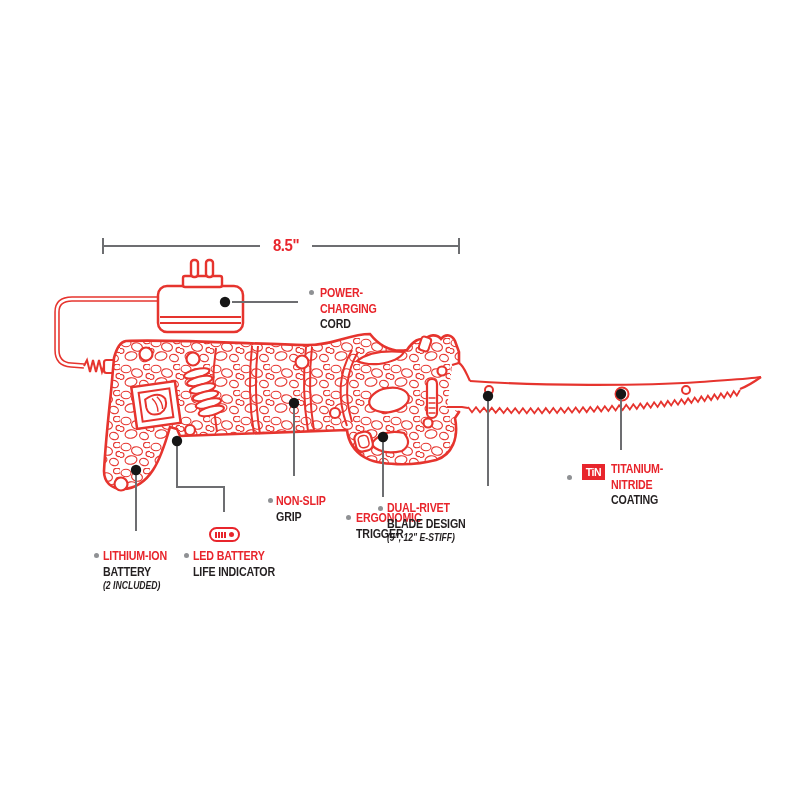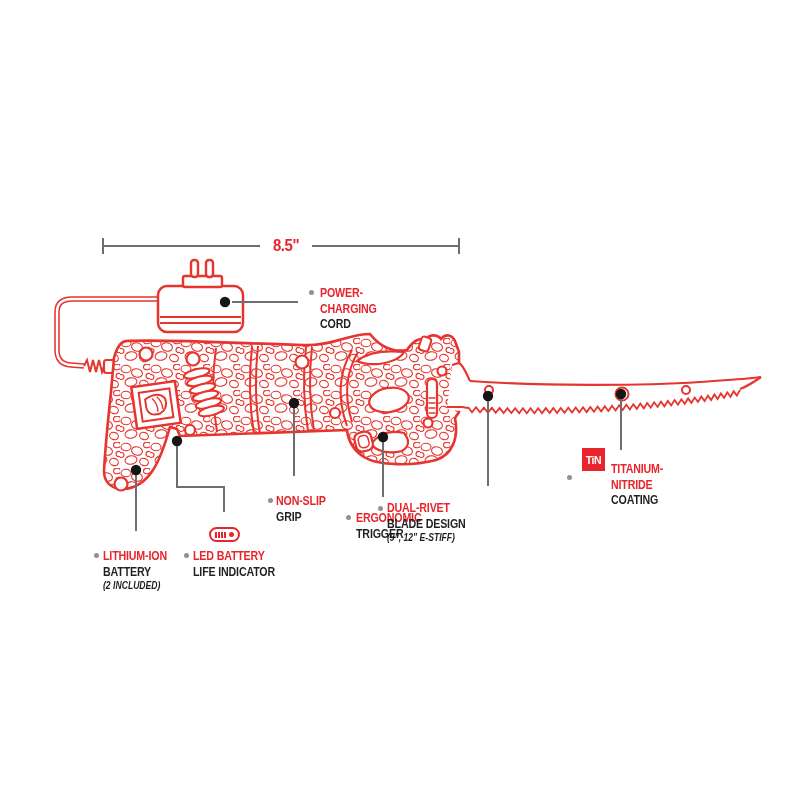--- a/index.html
+++ b/index.html
@@ -19,21 +19,21 @@
   }
   .label .red{color:var(--red);}
   .label .sub{font-size:10.5px;line-height:12.5px;font-style:italic;letter-spacing:0;}
   .bullet{position:absolute;width:5px;height:5px;border-radius:50%;background:var(--bullet);}
   .dim-label{
     position:absolute;left:254px;top:236px;width:64px;text-align:center;
     color:var(--red);font-weight:bold;font-size:17px;letter-spacing:-0.5px;
     transform:scaleX(0.88);
   }
   .tin-badge{
-    position:absolute;left:582px;top:448px;width:23px;height:23px;background:var(--red);
+    position:absolute;left:582px;top:464px;width:23px;height:16px;background:var(--red);
     color:#fff;font-weight:bold;font-size:10.5px;letter-spacing:-0.4px;
     display:flex;align-items:center;justify-content:center;
   }
   .led-icon{
     position:absolute;left:209px;top:527px;width:23px;height:11px;
     border:2px solid var(--red);border-radius:8px;
     display:flex;align-items:center;padding-left:4px;gap:1.5px;
   }
   .led-icon i{display:block;width:1.5px;height:6px;background:var(--red);}
   .led-icon .dot{width:5px;height:5px;border-radius:50%;background:var(--red);margin-left:1.5px;}

